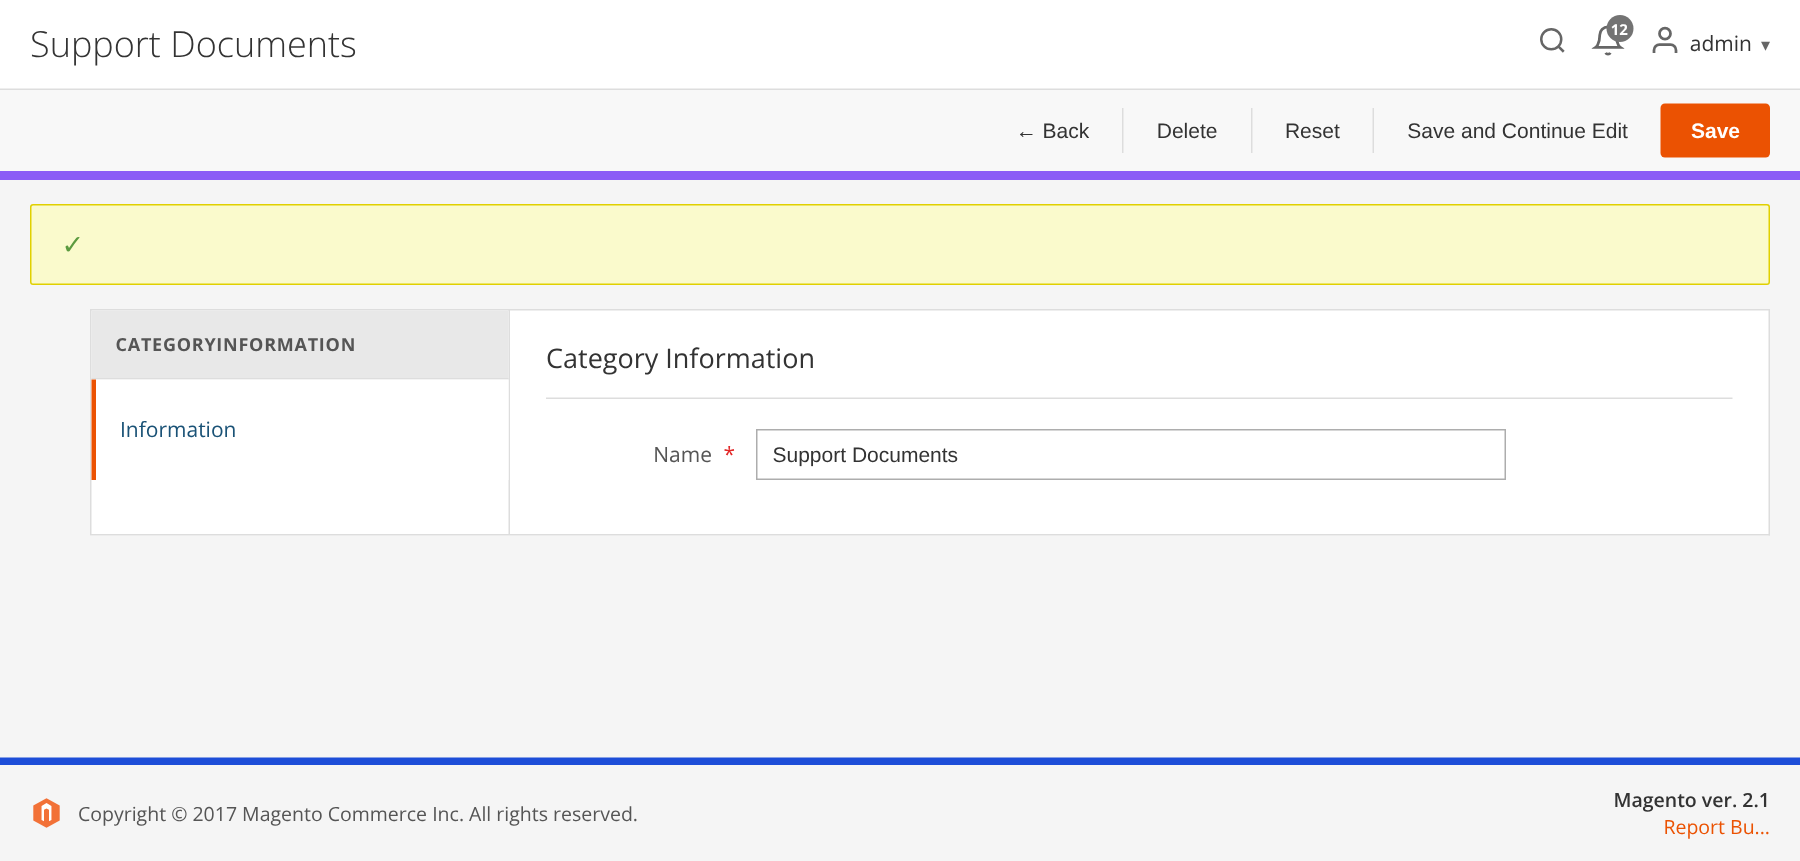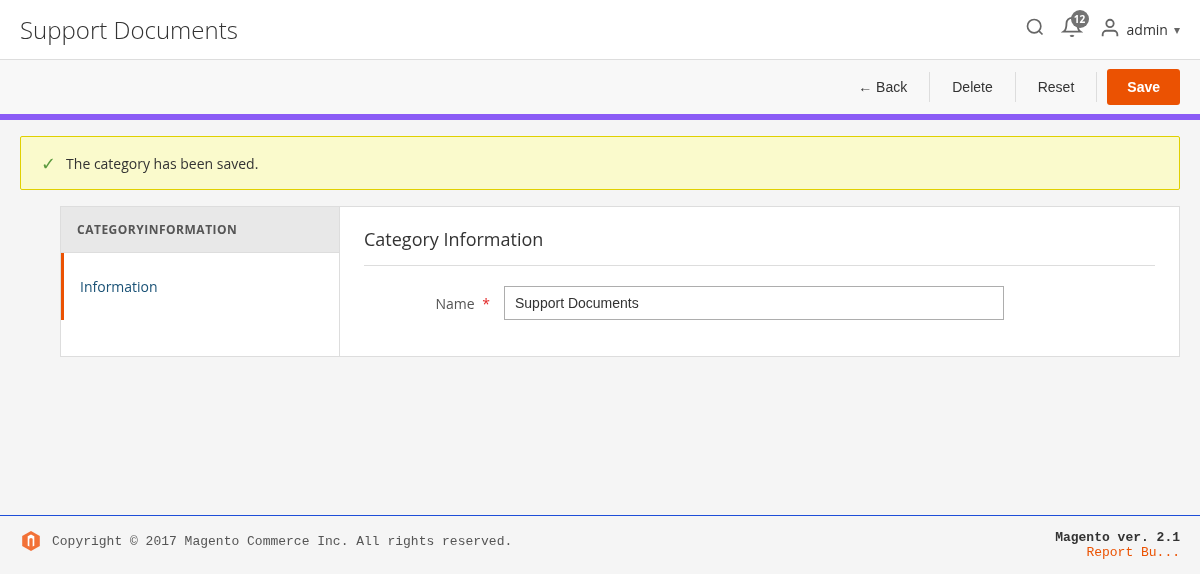--- a/index.html
+++ b/index.html
@@ -184,27 +184,26 @@
       border: 1px solid #adadad;
       padding: 8px 10px;
       font-size: 14px;
       color: #333;
       outline: none;
     }
 
     
     .footer {
       background: #f5f5f5;
-      border-top: 1px solid #1d4ed8;
+      border-top: 5px solid #1d4ed8;
       padding: 14px 20px;
       display: flex;
       justify-content: space-between;
-      align-items: flex-start;
+      align-items: center;
       margin-top: auto;
-      font-family: Liberation Mono, monospace;
     }
     .footer-left {
       display: flex;
       align-items: center;
       gap: 10px;
       font-size: 13px;
       color: #555;
     }
     .magento-logo {
       width: 22px;
@@ -268,28 +267,28 @@
     </div>
   </div>
 
   <div class="toolbar">
     <button class="toolbar-btn">← Back</button>
     <div class="divider-v"></div>
     <button class="toolbar-btn">Delete</button>
     <div class="divider-v"></div>
     <button class="toolbar-btn">Reset</button>
     <div class="divider-v"></div>
+    <button class="toolbar-btn">Save and Continue Edit</button>
     <button class="btn-save">Save</button>
   </div>
 
   <div class="content-wrap">
 
     <div class="success-msg">
       <span class="success-icon">✓</span>
-      <span class="success-text">The category has been saved.</span>
     </div>
 
     <div class="main-content">
 
       <div class="sidebar">
         <div class="sidebar-header">CATEGORYINFORMATION</div>
         <div class="sidebar-item">
           <span>Information</span>
         </div>
       </div>

